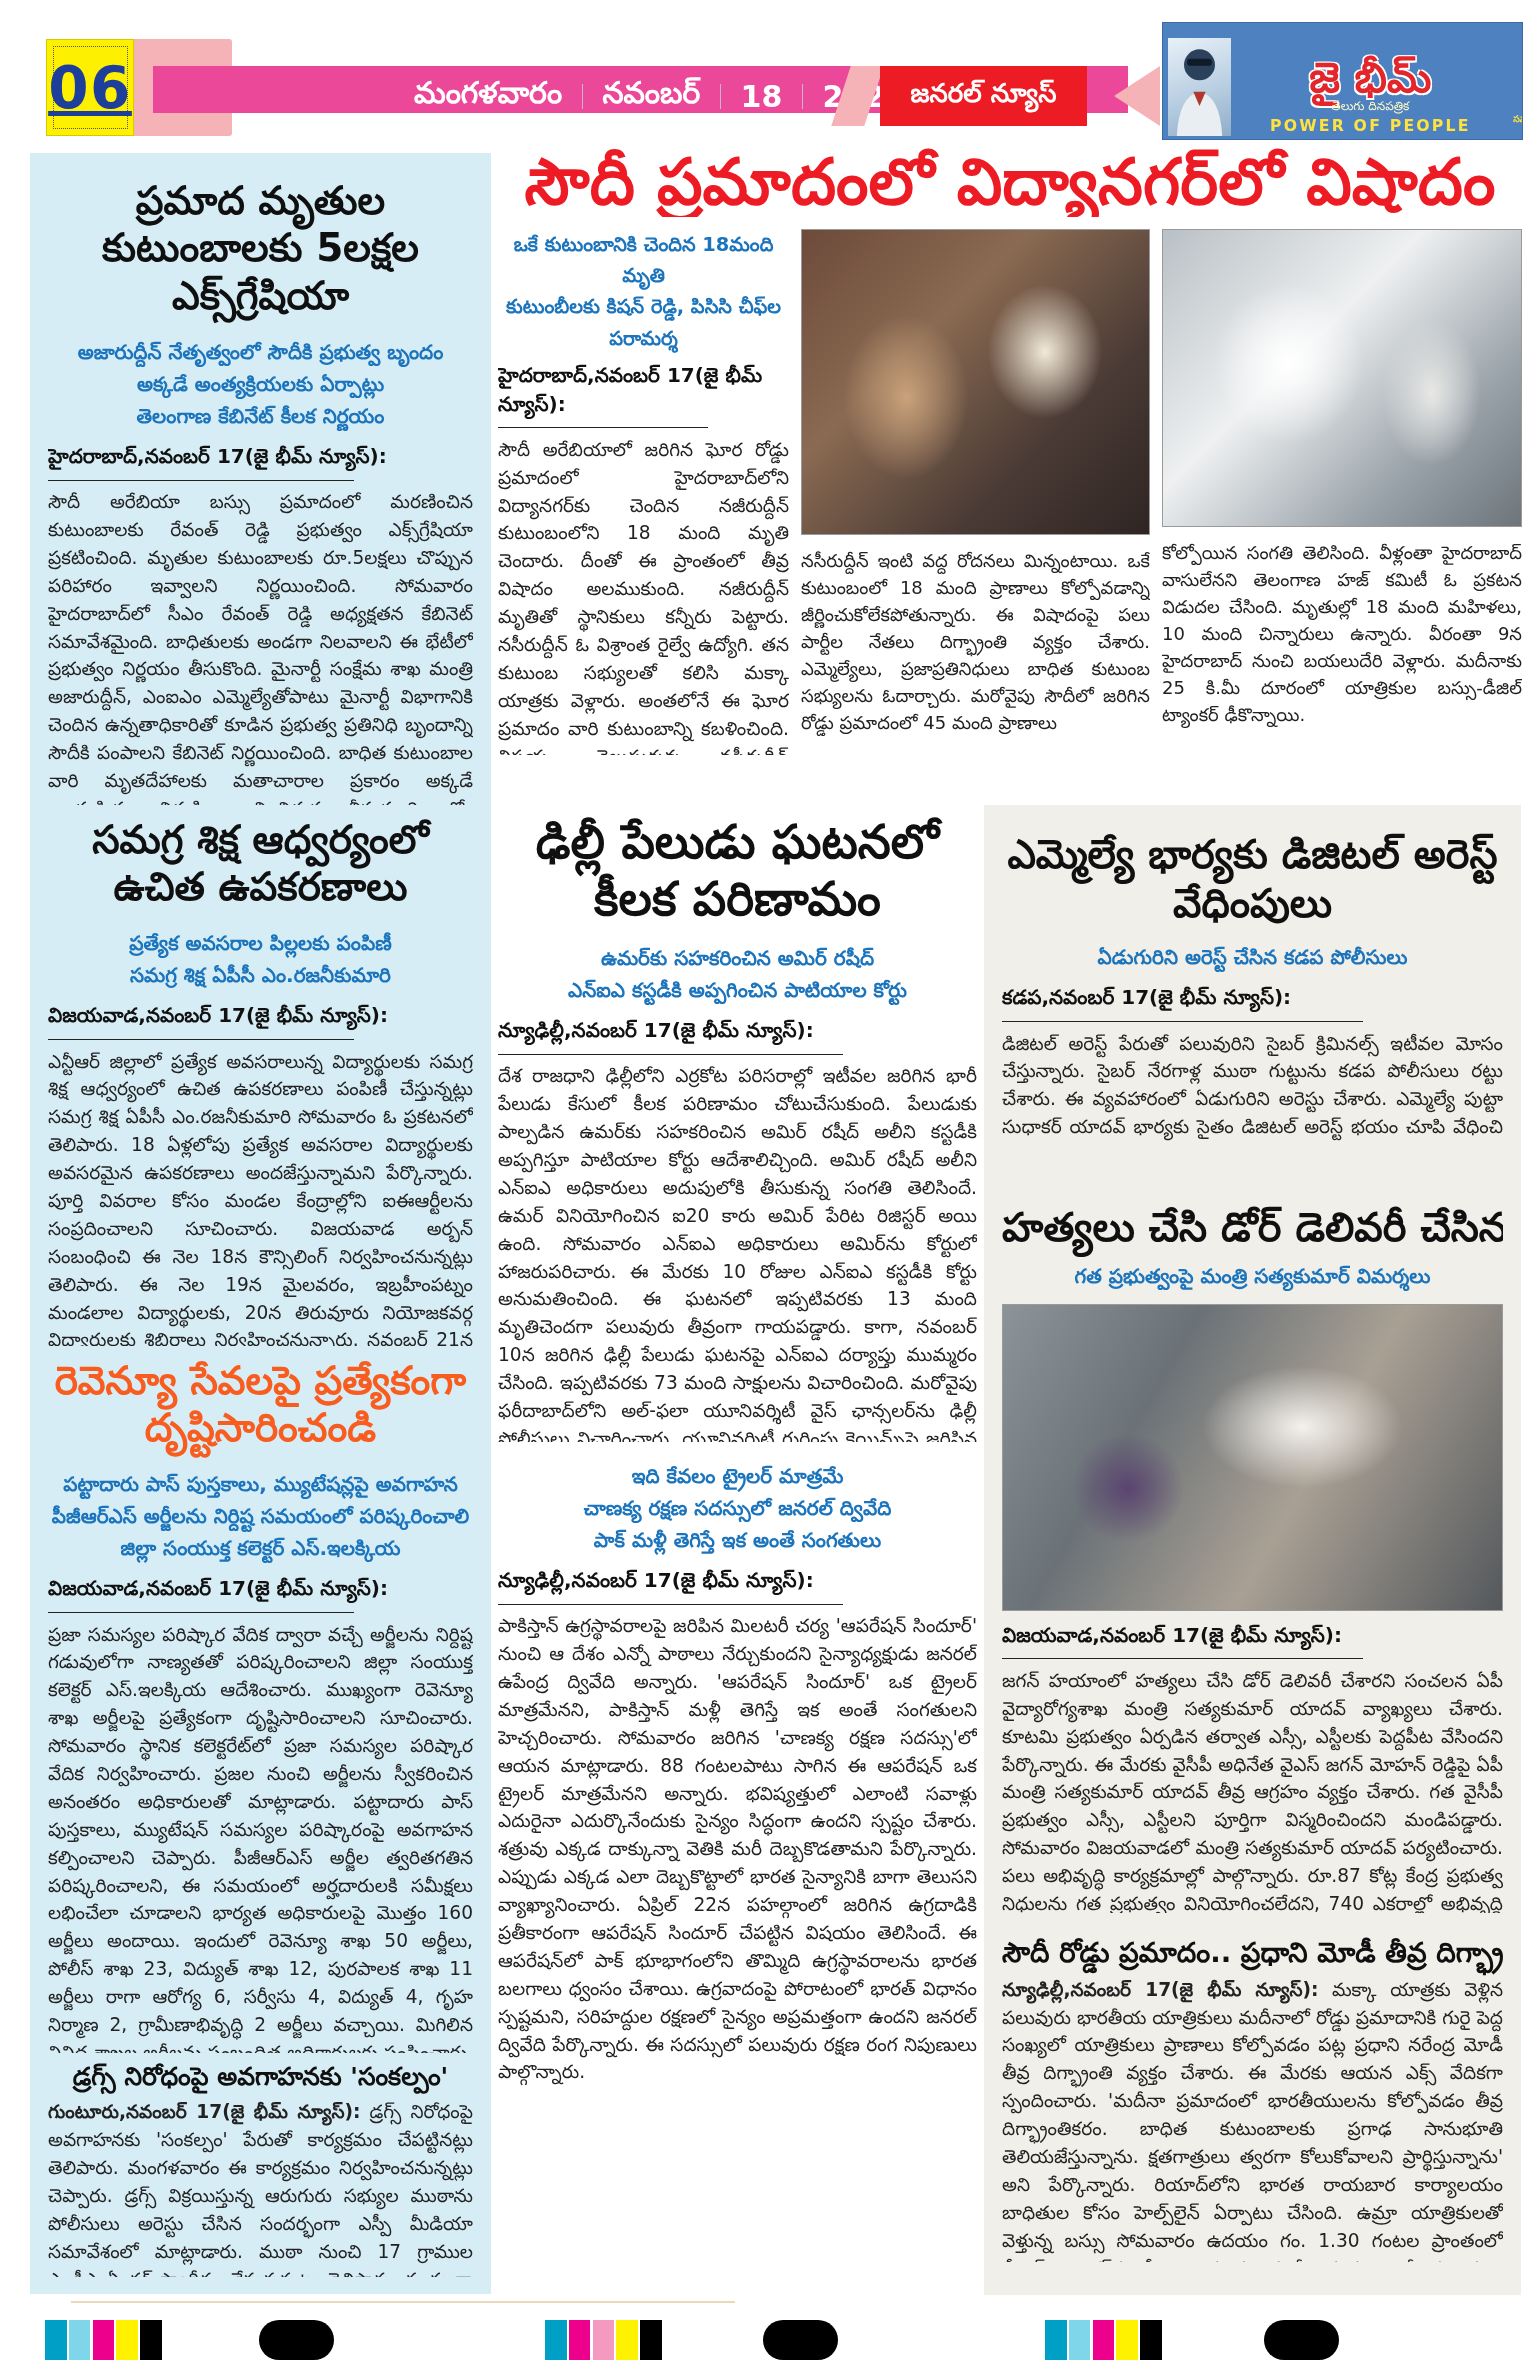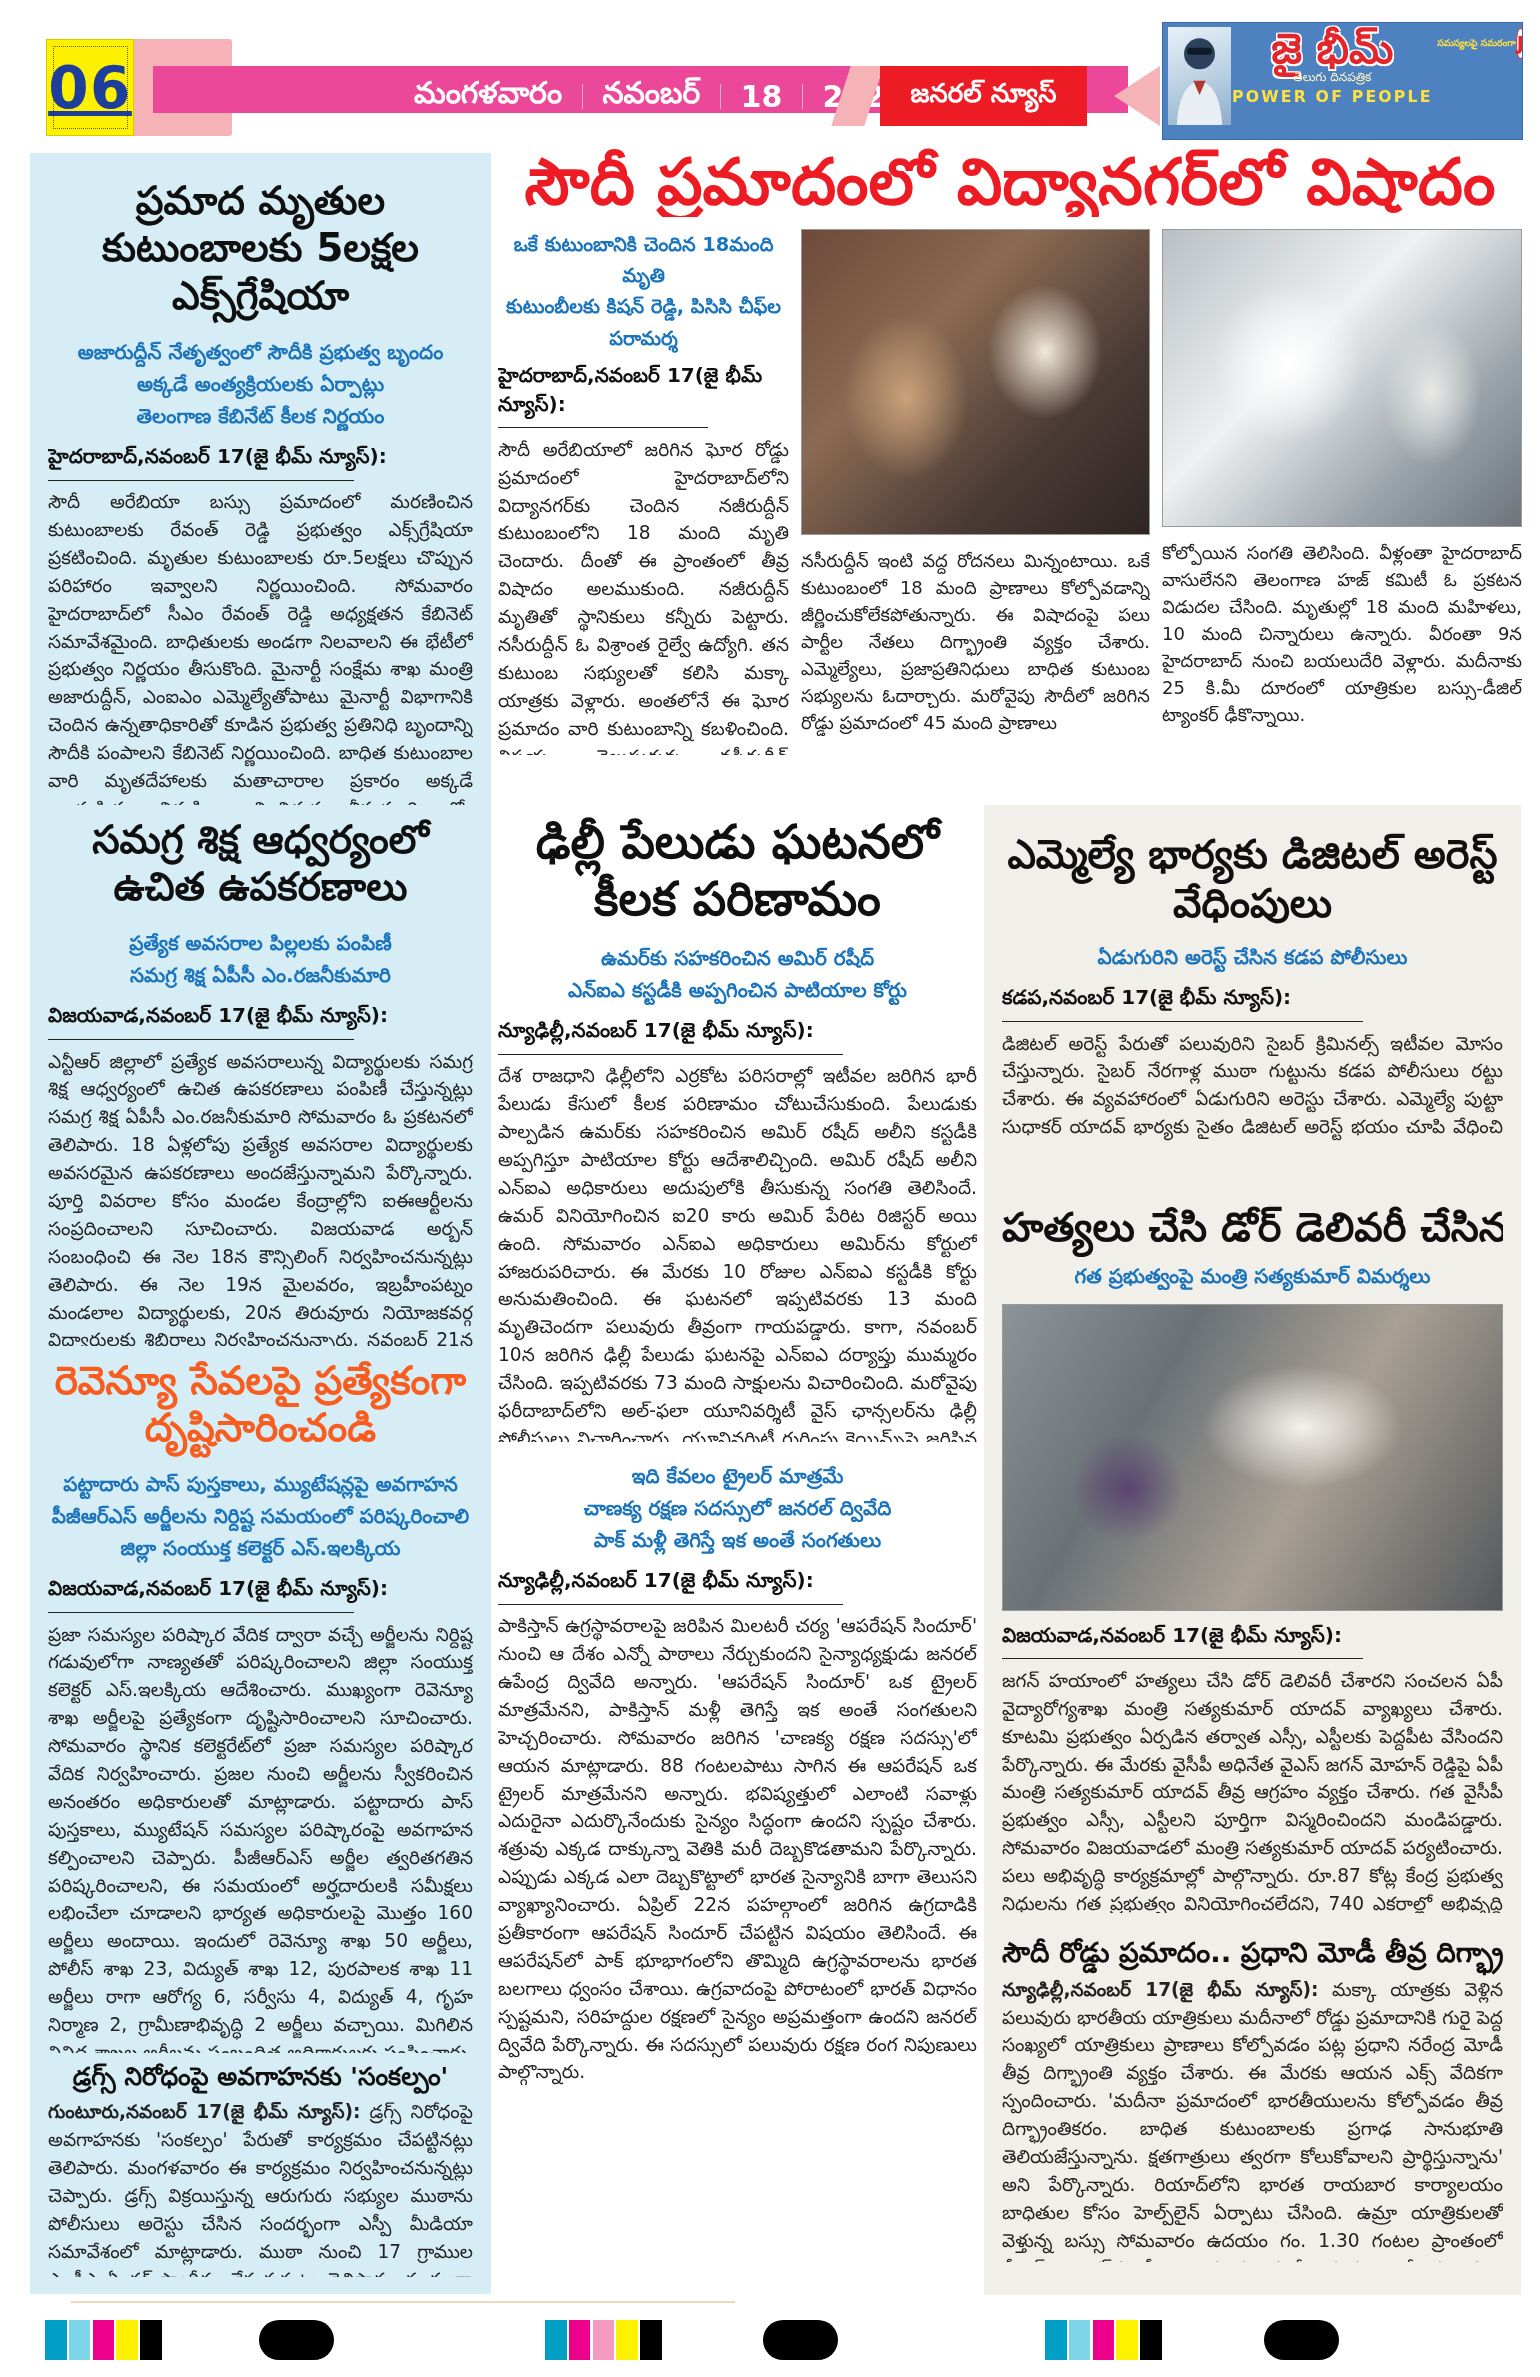--- a/index.html
+++ b/index.html
@@ -22,21 +22,21 @@
   .datewrap .sep { width:1.5px; height:25px; background:#cdb3de; }
   .badge {
     position:absolute; left:880px; top:66px; width:207px; height:60px; background:#ed1c24;
     display:flex; align-items:center; justify-content:center;
   }
   .badge span { color:#ffffff; font-weight:bold; font-size:26px; }
   .badge-accent { position:absolute; left:841px; top:66px; width:33px; height:60px; background:#f6b3b7; transform:skewX(-18deg); }
   .mast-arrow { position:absolute; left:1114px; top:66px; width:0; height:0; border-top:30px solid transparent; border-bottom:30px solid transparent; border-right:46px solid #f6b3b7; }
   .masthead {
     position:absolute; left:1162px; top:22.4px; width:361px; height:118px; background:#4e81c0;
-    display:flex; align-items:flex-start; overflow:hidden; border:0.7px solid #3a6aa6;
+    display:flex; align-items:flex-end; overflow:hidden; border:0.7px solid #3a6aa6;gap:38px;
   }
   .portrait { width:72px; margin:3.7px 0 3.7px 4.5px; background:linear-gradient(160deg,#e8f1f8,#b9cfe2 55%,#8fadc9); display:flex; align-items:flex-end; justify-content:center; }
   .mast-center { flex:1; display:flex; flex-direction:column; align-items:center; justify-content:space-between; padding:4.5px 1.5px; }
   .mast-title { font-size:42px; font-weight:bold; color:#e2262b; line-height:1.0;
     text-shadow:-1.5px -1.5px 0 #fff,1.5px -1.5px 0 #fff,-1.5px 1.5px 0 #fff,1.5px 1.5px 0 #fff; white-space:nowrap; }
   .mast-sub { font-size:12px; color:#fef9c3; }
   .mast-tag { font-size:15.7px; font-weight:bold; color:#ffe23f; letter-spacing:2.2px; white-space:nowrap; }
   .tv-block { width:95px; display:flex; flex-direction:row; align-items:center; justify-content:space-between; padding:4.5px 3px; }
   .tv-tag { font-size:9.3px; color:#ffe23f; font-weight:bold; white-space:nowrap; }
   .tv-circle { width:31px; height:31px; background:#ffffff; border-radius:50%; border:1.5px solid #d33; display:flex; align-items:center; justify-content:center; }

